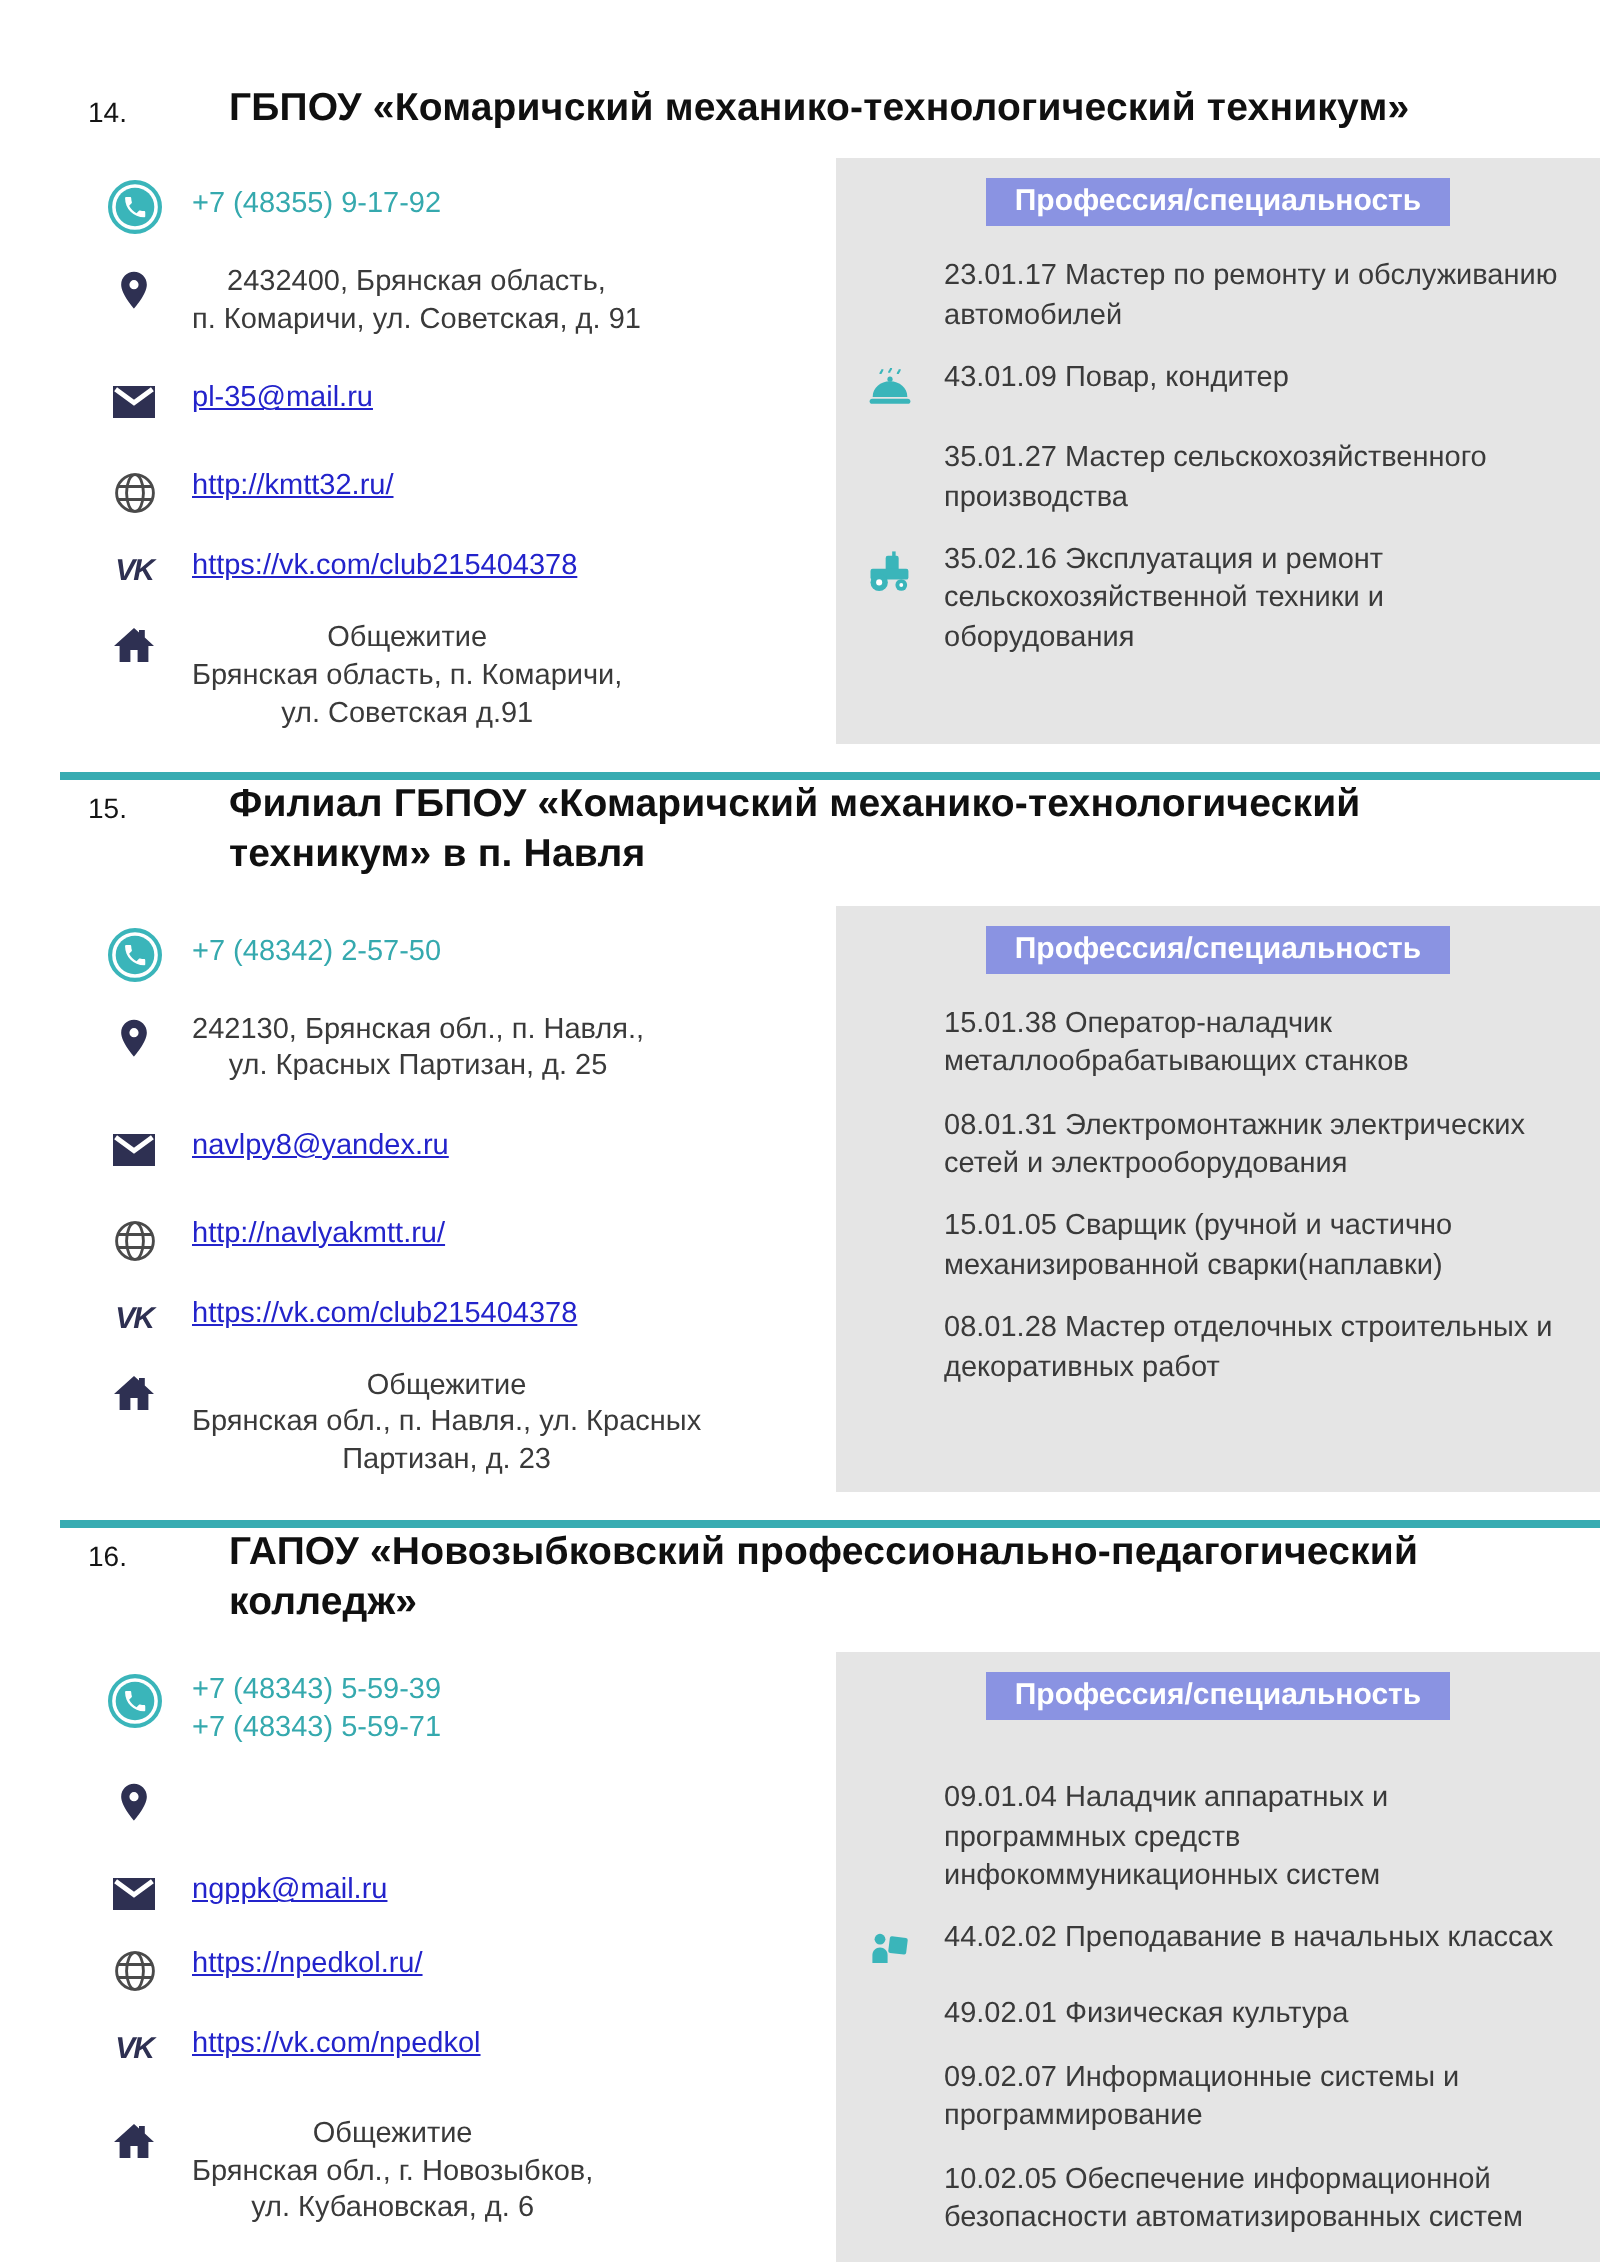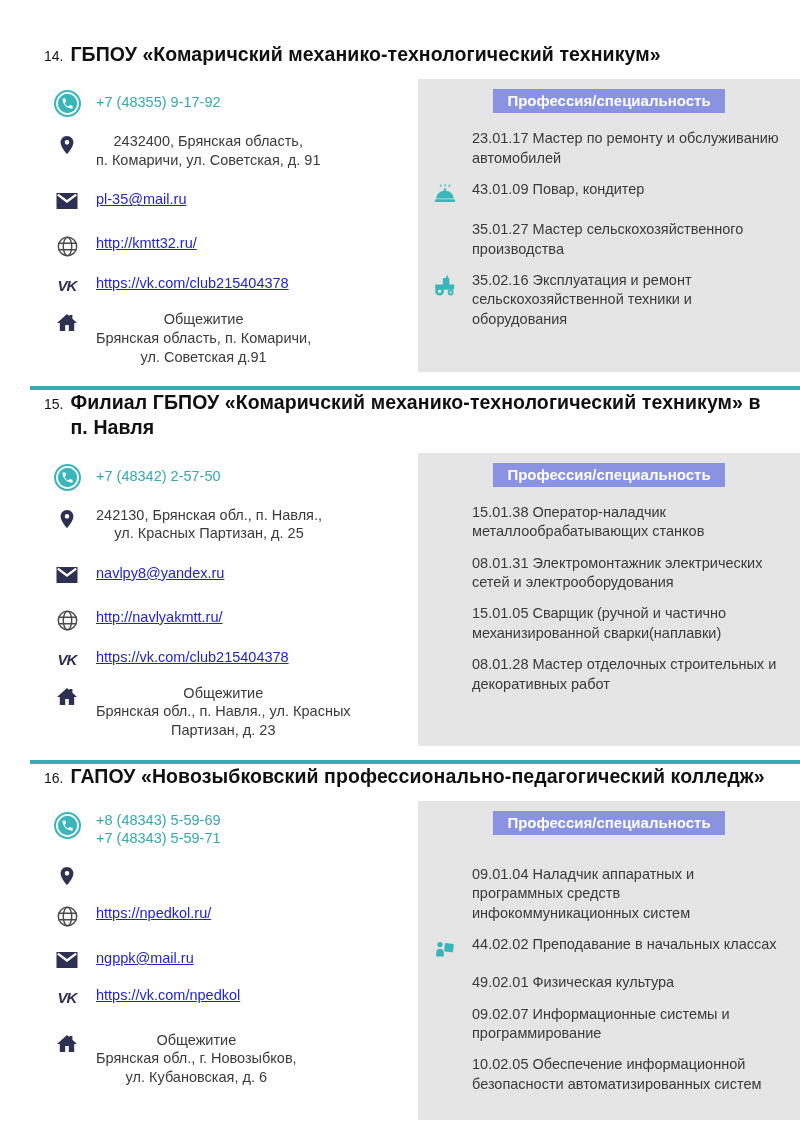--- a/index.html
+++ b/index.html
@@ -8,21 +8,21 @@
     height: 1131px;
     background: #ffffff;
     font-family: "Liberation Sans", sans-serif;
     color: #3a3a3a;
     overflow: hidden;
   }
   .page { padding-top: 42px; }
 
   .section { padding: 0 0 0 44px; }
 
-  .heading { display: flex; align-items: flex-start; padding-right: 24px; }
+  .heading { display: flex; align-items: flex-start; padding-right: 24px; gap: 44px; }
   .heading .num {
     font-size: 14px;
     color: #141414;
     padding-top: 6px;
     margin-right: 7px;
     flex: none;
   }
   .heading .title {
     font-weight: bold;
     font-size: 19.5px;
@@ -340,52 +340,52 @@
           <span class="cicon">
             <svg width="27" height="27" viewBox="0 0 26 26">
                 <circle cx="13" cy="13" r="12" fill="none" stroke="#3ab5ba" stroke-width="2"></circle>
                 <circle cx="13" cy="13" r="9.3" fill="#3ab5ba"></circle>
                 <g transform="translate(6.6,6.6) scale(0.54)">
                   <path d="M6.62 10.79c1.44 2.83 3.76 5.14 6.59 6.59l2.2-2.2c.27-.27.67-.36 1.02-.24 1.12.37 2.33.57 3.57.57.55 0 1 .45 1 1V20c0 .55-.45 1-1 1-9.39 0-17-7.61-17-17 0-.55.45-1 1-1h3.5c.55 0 1 .45 1 1 0 1.25.2 2.45.57 3.57.11.35.03.74-.25 1.02l-2.2 2.2z" fill="#ffffff"></path>
                 </g>
               </svg>
           </span>
           <div class="ctext phone" style="padding-top:0">
-            <div>+8 (48343) 5-59-69</div>
+            <div>+7 (48343) 5-59-39</div>
             <div>+7 (48343) 5-59-71</div>
           </div>
         </div>
 
         <div class="crow">
           <span class="cicon">
             <svg width="22" height="26" viewBox="0 0 24 26">
                 <path d="M12 2C8.13 2 5 5.13 5 9c0 5.25 7 13 7 13s7-7.75 7-13c0-3.87-3.13-7-7-7zm0 9.5a2.5 2.5 0 1 1 0-5 2.5 2.5 0 0 1 0 5z" fill="#2e3052"></path>
               </svg>
           </span>
+        </div>
+
+        <div class="crow linkrow" style="margin-top:22px">
+          <span class="cicon">
+            <svg width="24" height="20" viewBox="0 0 24 20">
+                <path d="M1.5 2h21v16h-21z" fill="#2e3052"></path>
+                <path d="M2.8 3.6L12 10.4l9.2-6.8" stroke="#ffffff" stroke-width="2.4" fill="none"></path>
+              </svg>
+          </span>
+          <a class="doc-link">ngppk@mail.ru</a>
         </div>
 
         <div class="crow linkrow">
           <span class="cicon">
             <svg width="23" height="23" viewBox="0 0 24 24" fill="none" stroke="#4a4a4a" stroke-width="1.5">
                 <circle cx="12" cy="12" r="9.6"></circle>
                 <ellipse cx="12" cy="12" rx="4.4" ry="9.6"></ellipse>
                 <path d="M2.6 8.6h18.8M2.6 15.4h18.8"></path>
               </svg>
           </span>
           <a class="doc-link">https://npedkol.ru/</a>
-        </div>
-
-        <div class="crow linkrow" style="margin-top:22px">
-          <span class="cicon">
-            <svg width="24" height="20" viewBox="0 0 24 20">
-                <path d="M1.5 2h21v16h-21z" fill="#2e3052"></path>
-                <path d="M2.8 3.6L12 10.4l9.2-6.8" stroke="#ffffff" stroke-width="2.4" fill="none"></path>
-              </svg>
-          </span>
-          <a class="doc-link">ngppk@mail.ru</a>
         </div>
 
         <div class="crow linkrow">
           <span class="cicon">
               <span class="vk-glyph">VK</span>
             </span>
           <a class="doc-link">https://vk.com/npedkol</a>
         </div>
 
         <div class="crow last" style="margin-top:26px">

